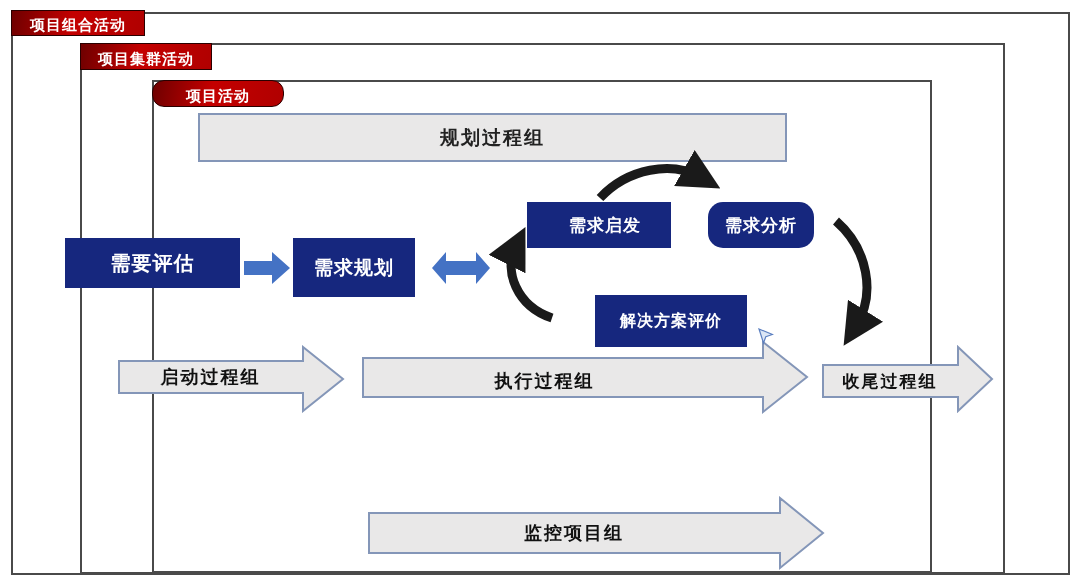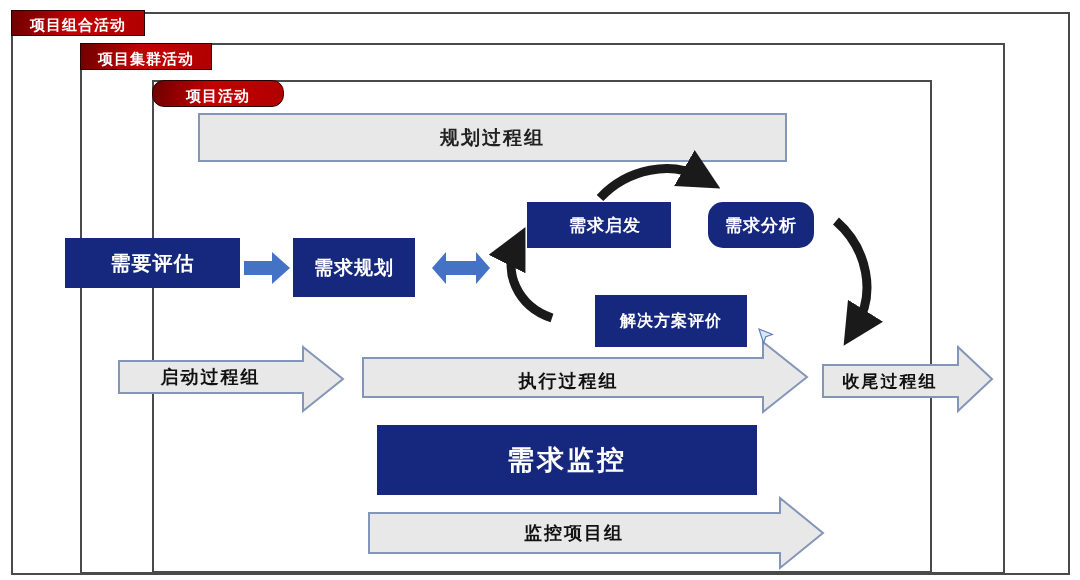--- a/index.html
+++ b/index.html
@@ -64,23 +64,20 @@
   </div>
   <div class="navy-box" style="left:527px;top:202px;width:132px;height:46px;font-size:17px;padding-left:12px;">
     <span>需求启发</span>
   </div>
   <div class="navy-box" style="left:708px;top:202px;width:106px;height:46px;font-size:17px;border-radius:15px;">
     <span>需求分析</span>
   </div>
   <div class="navy-box" style="left:595px;top:295px;width:152px;height:52px;font-size:16px;">
     <span>解决方案评价</span>
   </div>
-  <div class="navy-box" style="left:377px;top:425px;width:380px;height:70px;font-size:27px;letter-spacing:3px;">
-    <span>需求监控</span>
-  </div>
 
   <svg class="svg-abs" style="left:244px;top:250px;" width="48" height="36">
     <polygon points="0,11 28,11 28,2 46,18 28,34 28,25 0,25" style="fill:var(--accent-blue)"></polygon>
   </svg>
   <svg class="svg-abs" style="left:430px;top:250px;" width="62" height="36">
     <polygon points="2,18 16,2 16,11 46,11 46,2 60,18 46,34 46,25 16,25 16,34" style="fill:var(--accent-blue)"></polygon>
   </svg>
 
   <svg class="svg-abs" style="left:0;top:0;" width="1080" height="580">
     <defs>
@@ -96,21 +93,21 @@
   <svg class="svg-abs" style="left:118px;top:345px;" width="228" height="68">
     <polygon points="1,16 185,16 185,2 225,34 185,66 185,48 1,48" style="fill:var(--gray-fill);stroke:var(--gray-border)" stroke-width="2"></polygon>
   </svg>
   <div class="arrow-text" style="left:118px;top:361px;width:185px;height:32px;">
     <span>启动过程组</span>
   </div>
 
   <svg class="svg-abs" style="left:362px;top:340px;" width="448" height="76">
     <polygon points="1,18 401,18 401,2 445,37 401,72 401,57 1,57" style="fill:var(--gray-fill);stroke:var(--gray-border)" stroke-width="2"></polygon>
   </svg>
-  <div class="arrow-text" style="left:368px;top:358px;width:401px;height:45px;">
+  <div class="arrow-text" style="left:344px;top:358px;width:401px;height:45px;">
     <span>执行过程组</span>
   </div>
 
   <svg class="svg-abs" style="left:822px;top:345px;" width="174" height="68">
     <polygon points="1,20 136,20 136,2 170,34 136,66 136,52 1,52" style="fill:var(--gray-fill);stroke:var(--gray-border)" stroke-width="2"></polygon>
   </svg>
   <div class="arrow-text" style="left:822px;top:365px;width:136px;height:32px;font-size:17px;">
     <span>收尾过程组</span>
   </div>
 

